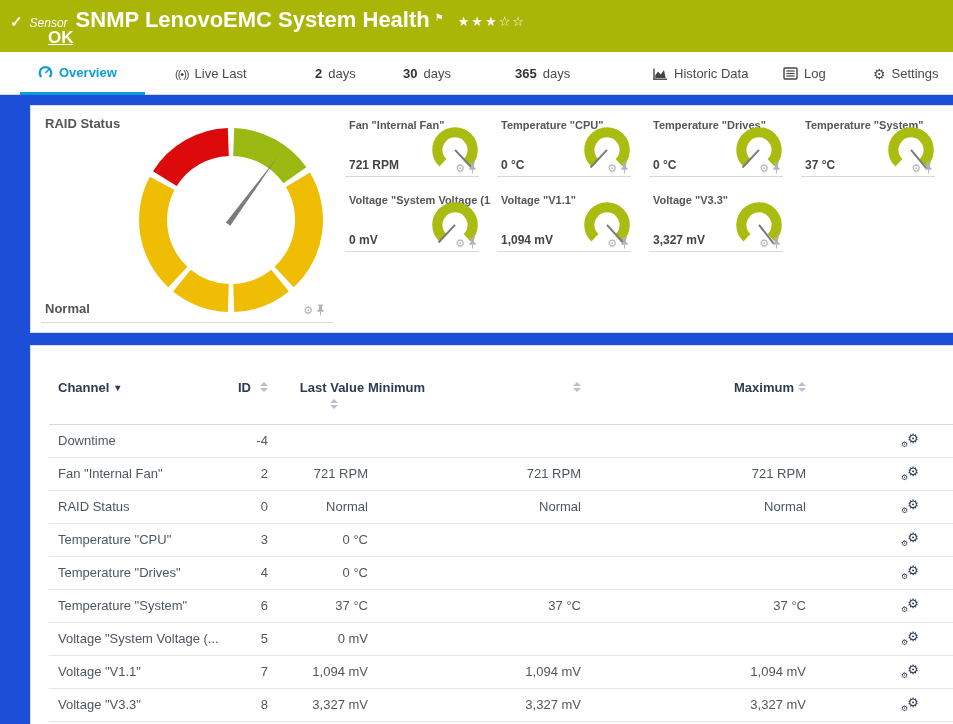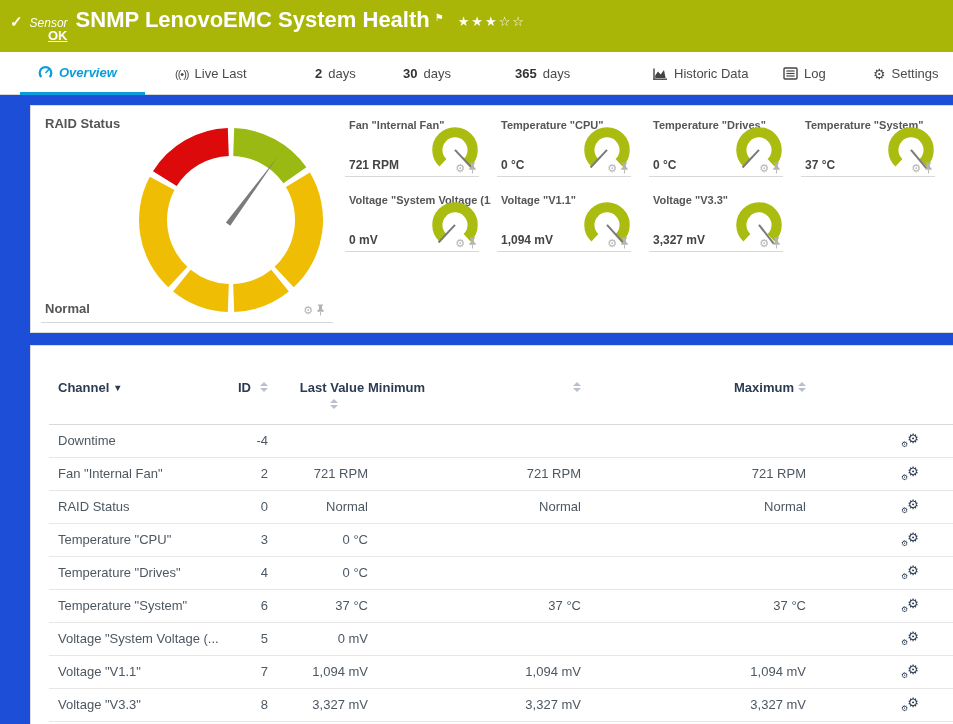--- a/index.html
+++ b/index.html
@@ -8,29 +8,29 @@
   .stage { position:relative; width:953px; height:724px; overflow:hidden; }
 
   
   .sensor-header { position:absolute; left:0; top:0; width:953px; height:52px; background:#a9b607; color:#fff; }
   .hdr-row { position:absolute; left:10px; top:7px; display:flex; align-items:baseline; }
   .check-ico { font-size:15px; font-weight:bold; margin-right:7px; }
   .kind { font-style:italic; font-size:12px; margin-right:8px; }
   .sensor-title { font-size:22px; font-weight:bold; }
   .flag-ico { font-size:10px; margin-left:5px; position:relative; top:-6px; }
   .stars { font-size:13px; letter-spacing:2px; margin-left:14px; position:relative; top:-1px; }
-  .status-ok { position:absolute; left:48px; top:28px; font-size:13px; font-weight:bold;text-decoration:underline; }
+  .status-ok { position:absolute; left:48px; top:28px; font-size:17px; font-weight:bold;text-decoration:underline; }
 
   
   .tabbar { position:absolute; left:0; top:52px; width:953px; height:43px; background:#fff; border-bottom:1px solid #d7d7d7; }
   .tab { position:absolute; top:0; height:43px; display:flex; align-items:center; gap:6px;
          font-size:13px; color:#4a4a4a; cursor:pointer; }
   .tab .num { font-weight:bold; color:#333; }
   .tab.active { color:#0b9dd8; border-bottom:3px solid #0b9dd8; font-weight:bold; }
-  .t-overview { left:20px; padding:0 28px 0 18px;font-style:italic; }
+  .t-overview { left:20px; padding:0 28px 0 18px; }
   .t-livedata { left:175px; }
   .t-d2   { left:315px; }
   .t-d30  { left:403px;justify-content:center; }
   .t-d365 { left:515px; }
   .t-hist { left:652px; }
   .t-log  { left:783px; }
   .t-set  { left:873px; }
   .tab svg { display:block; }
   .gear-glyph { font-size:14px; line-height:1; }
   .broadcast { font-size:11px; letter-spacing:-1px; color:#4a4a4a; }

